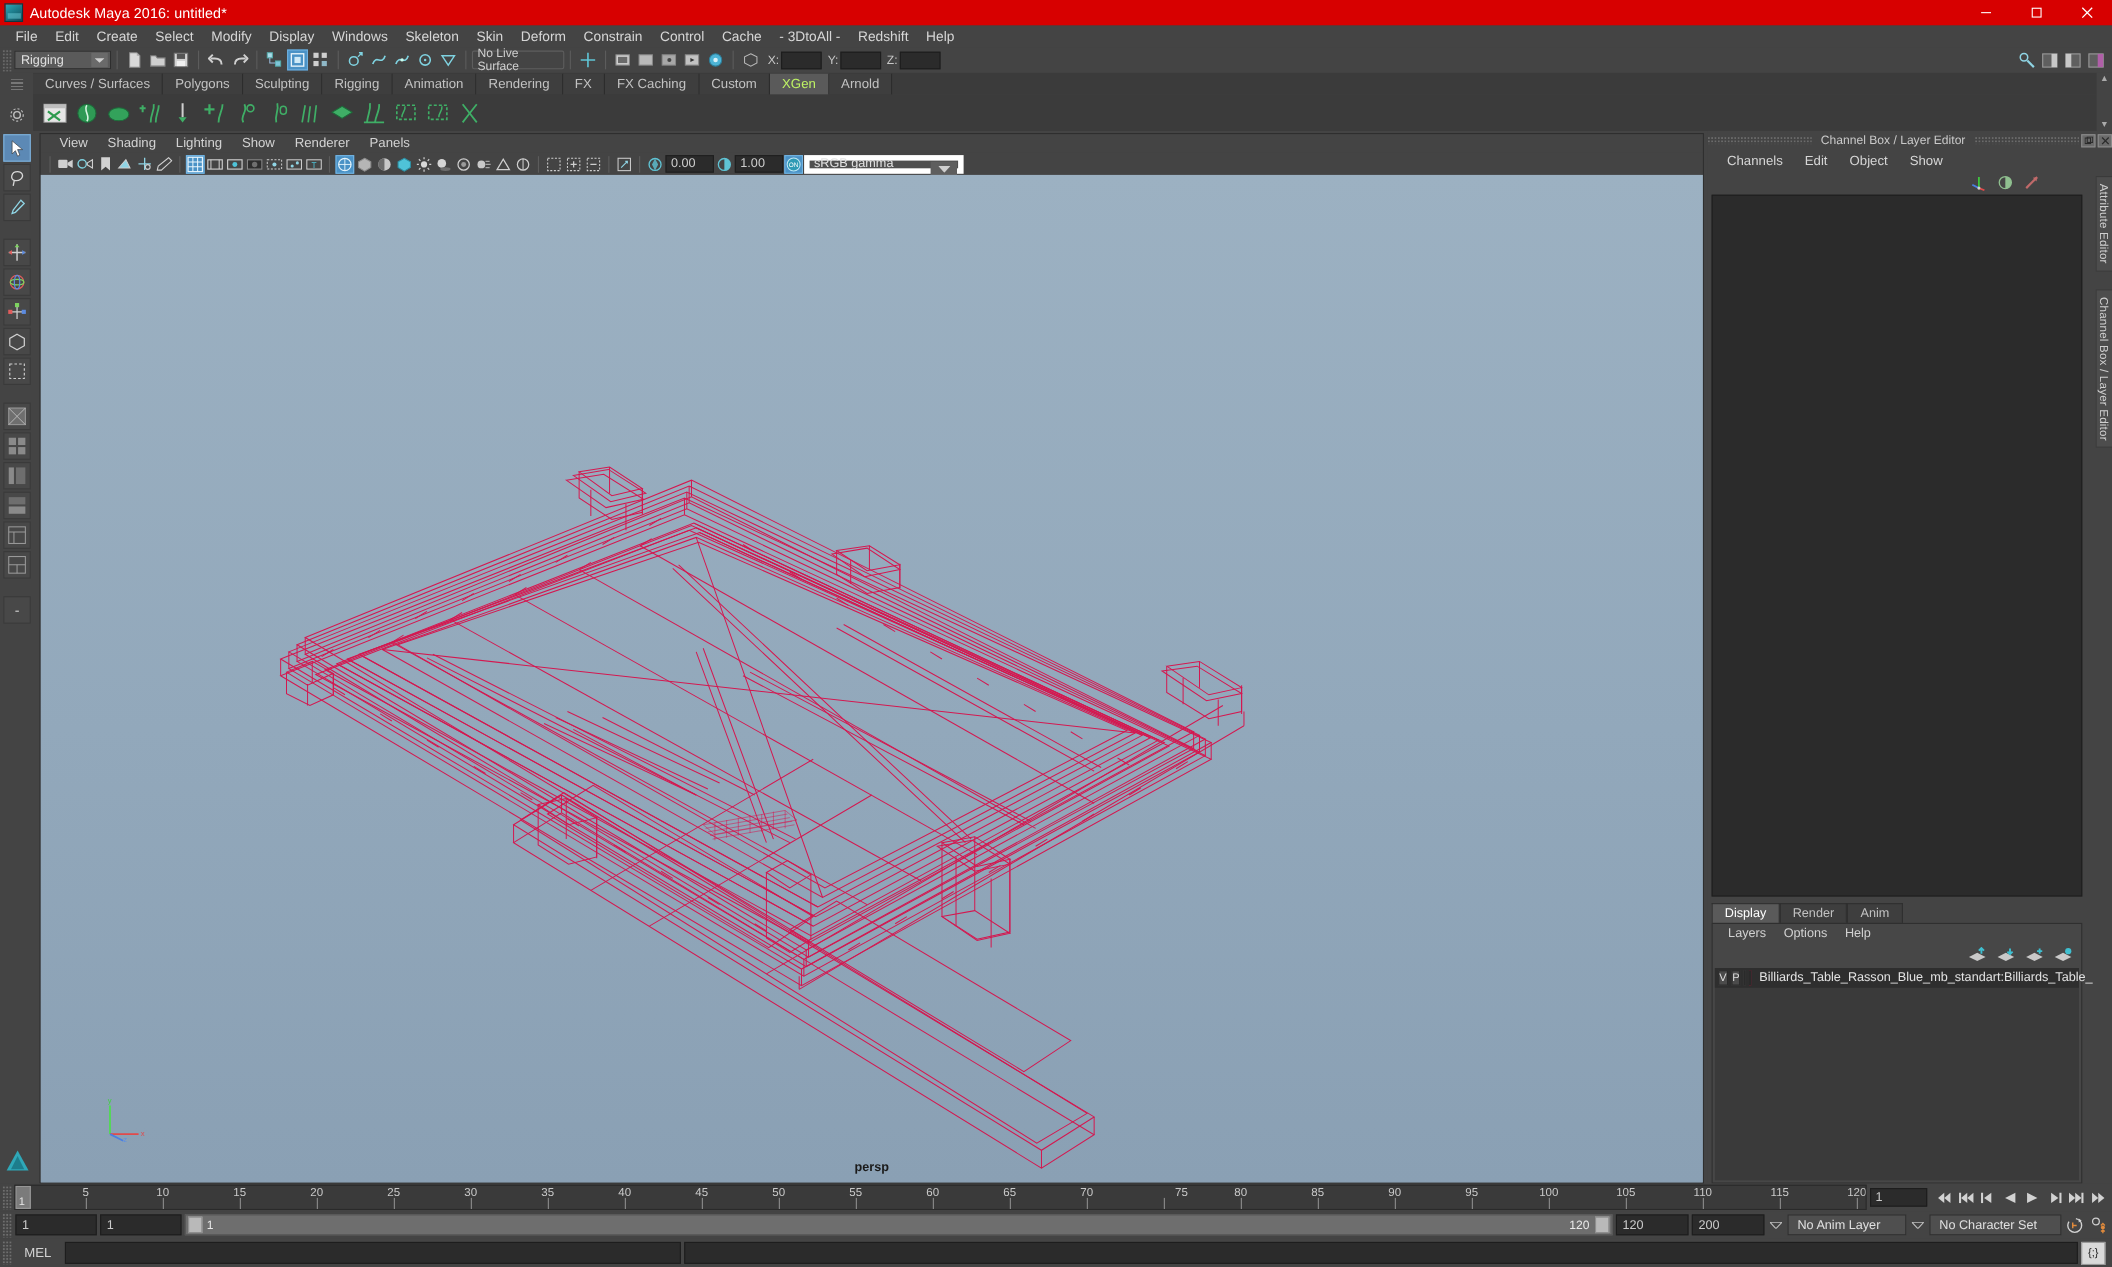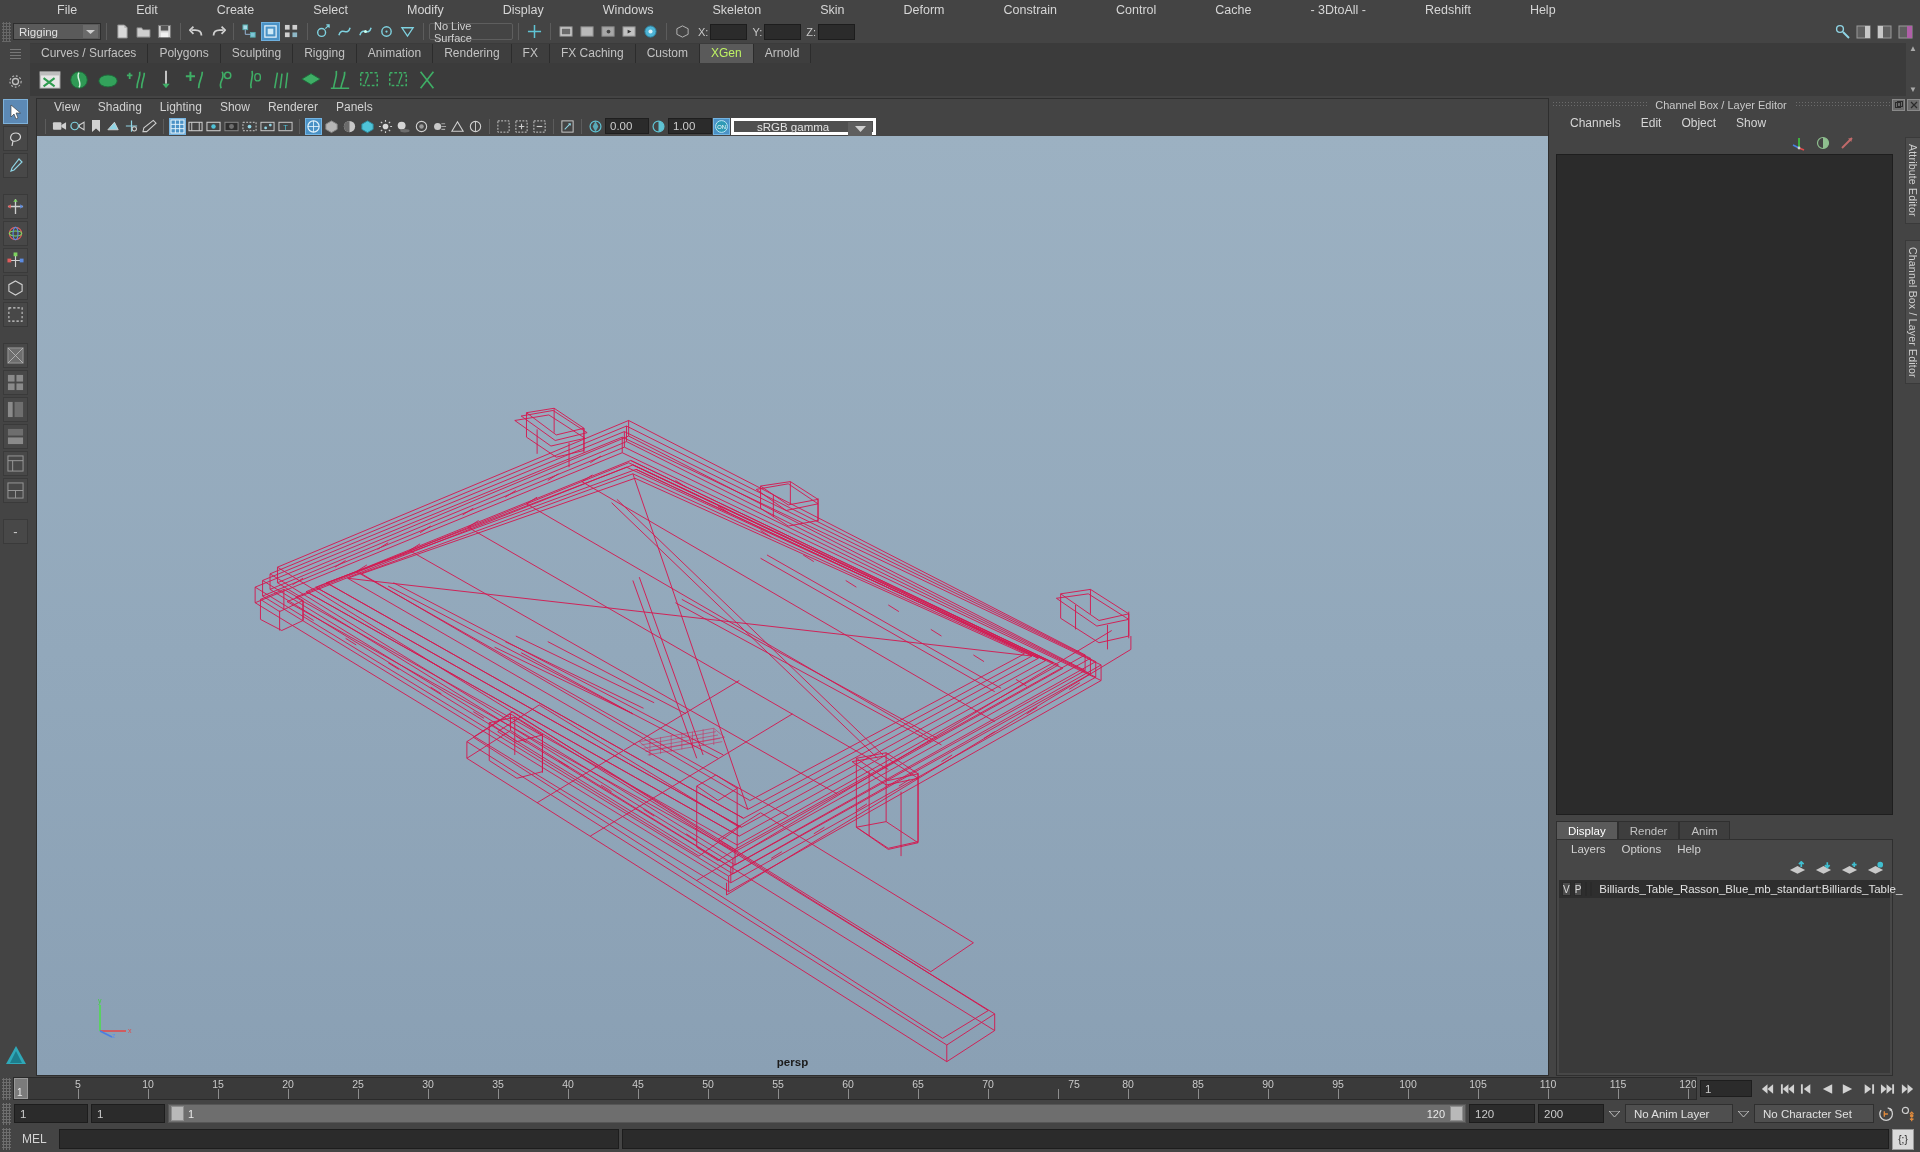--- a/index.html
+++ b/index.html
@@ -17,21 +17,21 @@
   .titlebar { height:23px; background:#d70000; display:flex; align-items:center; flex:0 0 auto; position:relative; }
   .title-logo { width:17px; height:17px; margin:0 6px 0 4px; background:linear-gradient(145deg,#2fa8b8 0%, #1d7d8c 45%, #0f4d58 100%); border:1px solid #0a3a44; position:relative; }
   .title-logo:after{content:"";position:absolute;left:2px;bottom:2px;width:12px;height:5px;background:#6fd2de;opacity:.5;}
   .title-text { color:#fff; font-size:13px; letter-spacing:.1px; }
   .win-buttons { position:absolute; right:0; top:0; height:23px; display:flex; }
   .win-btn { width:46px; height:23px; display:flex; align-items:center; justify-content:center; color:#fff; font-size:14px; }
   .win-btn svg{display:block;}
 
   
   .menubar { height:20px; background:#444444; display:flex; align-items:center; padding-left:6px; flex:0 0 auto; }
-  .menubar .mi { padding:14px 8px; line-height:20px; font-size:12.5px; color:#d6d6d6; white-space:nowrap;margin-left:43px; }
+  .menubar .mi { padding:14px 8px; line-height:20px; font-size:12.5px; color:#d6d6d6; white-space:nowrap; }
 
   
   .statusline { height:23px; background:#444444; display:flex; align-items:center; flex:0 0 auto; padding-left:2px; position:relative; }
   .grip { width:9px; height:20px; background:
       radial-gradient(circle, #6e6e6e 1px, transparent 1.2px) 0 0/3px 3px; opacity:.85; margin-right:2px;}
   .menu-sel { height:17px; width:88px; background:#5a5a5a; border:1px solid #2e2e2e; display:flex; align-items:center; padding-left:5px; font-size:11.5px; color:#e0e0e0; position:relative; }
   .menu-sel .arrow { position:absolute; right:2px; top:1px; width:15px; height:13px; background:#6a6a6a; display:flex; align-items:center; justify-content:center; }
   .tb-sep { width:1px; height:17px; background:#5c5c5c; margin:0 5px; }
   .tb-btn { width:19px; height:19px; margin:0 1px; display:flex; align-items:center; justify-content:center; }
   .tb-btn.on { background:#4a92c6; border:1px solid #6fb0de; }
@@ -68,21 +68,21 @@
   
   .vpcol { flex:1 1 auto; display:flex; flex-direction:column; min-width:0; }
   .vp-panel { margin:2px 3px 0 5px; border:1px solid #2e2e2e; background:#3c3c3c; display:flex; flex-direction:column; flex:1 1 auto; min-height:0;}
   .vp-menubar { height:17px; display:flex; align-items:center; padding-left:8px; background:#444444; }
   .vp-menubar .vmi { padding:0 9px; font-size:12px; color:#d2d2d2; line-height:17px; }
   .vp-toolbar { height:20px; display:flex; align-items:center; background:#444444; padding-left:4px; gap:1px; }
   .vt { width:17px; height:17px; display:flex; align-items:center; justify-content:center;}
   .vt.on { background:#4a92c6; border:1px solid #74b4e2;}
   .vt-sep { width:1px; height:15px; background:#5c5c5c; margin:0 4px;}
   .num-field { width:44px; height:16px; background:#2b2b2b; border:1px solid #1f1f1f; color:#cdcdcd; font-size:11.5px; display:flex; align-items:center; padding-left:4px; }
-  .gamma-combo { width:145px; height:17px; background:#4f4f4f; border:3px solid #ffffff; display:flex; align-items:flex-start; font-size:11.5px; color:#e2e2e2; padding-left:23px; position:relative;}
+  .gamma-combo { width:145px; height:17px; background:#4f4f4f; border:5px solid #ffffff; display:flex; align-items:center; font-size:11.5px; color:#e2e2e2; padding-left:4px; position:relative;}
   .gamma-combo .ga { position:absolute; right:1px; top:1px; width:24px; height:14px; background:#5e5e5e; display:flex; align-items:center; justify-content:center;}
   .viewport { flex:1 1 auto; position:relative; overflow:hidden; background:linear-gradient(#9aafc0 0%, #93a9bb 40%, #8fa5b8 70%, #8ba1b5 100%); min-height:0; }
   .vp-label { position:absolute; left:50%; transform:translateX(-50%); bottom:7px; font-size:11.5px; color:#1b1b1b; font-weight:bold; }
   .axis-gizmo { position:absolute; left:55px; bottom:36px; width:46px; height:46px; }
 
   
   .rdock { width:368px; background:#444444; display:flex; flex-direction:column; }
   .rdock-title { height:17px; display:flex; align-items:center; justify-content:center; position:relative; font-size:11px; color:#c9c9c9; }
   .dotfill { flex:1; height:7px; background:radial-gradient(circle, #6b6b6b 0.8px, transparent 1px) 0 0/3px 3px; }
   .rdock-title .lbl { padding:0 8px; white-space:nowrap;}
@@ -142,20 +142,41 @@
   
   .helpline { height:20px; background:#444444; display:flex; align-items:center; padding-left:10px; font-size:11.5px; color:#cfcfcf; flex:0 0 auto;}
 
   svg { display:block; }
 </style>
 </head>
 <body>
 
 <div class="app">
 
+  <div class="titlebar">
+    <div class="title-logo"></div>
+    <div class="title-text">Autodesk Maya 2016: untitled*</div>
+    <div class="win-buttons">
+      <div class="win-btn">
+        <svg width="11" height="11" viewBox="0 0 11 11">
+            <rect x="1" y="5" width="9" height="1" fill="#fff"></rect>
+          </svg>
+      </div>
+      <div class="win-btn">
+        <svg width="11" height="11" viewBox="0 0 11 11">
+            <rect x="1.5" y="1.5" width="8" height="8" fill="none" stroke="#fff" stroke-width="1"></rect>
+          </svg>
+      </div>
+      <div class="win-btn close">
+        <svg width="11" height="11" viewBox="0 0 11 11">
+            <path d="M1 1 L10 10 M10 1 L1 10" stroke="#fff" stroke-width="1.2"></path>
+          </svg>
+      </div>
+    </div>
+  </div>
 
   <div class="menubar">
     <div class="mi">File</div>
     <div class="mi">Edit</div>
     <div class="mi">Create</div>
     <div class="mi">Select</div>
     <div class="mi">Modify</div>
     <div class="mi">Display</div>
     <div class="mi">Windows</div>
     <div class="mi">Skeleton</div>

